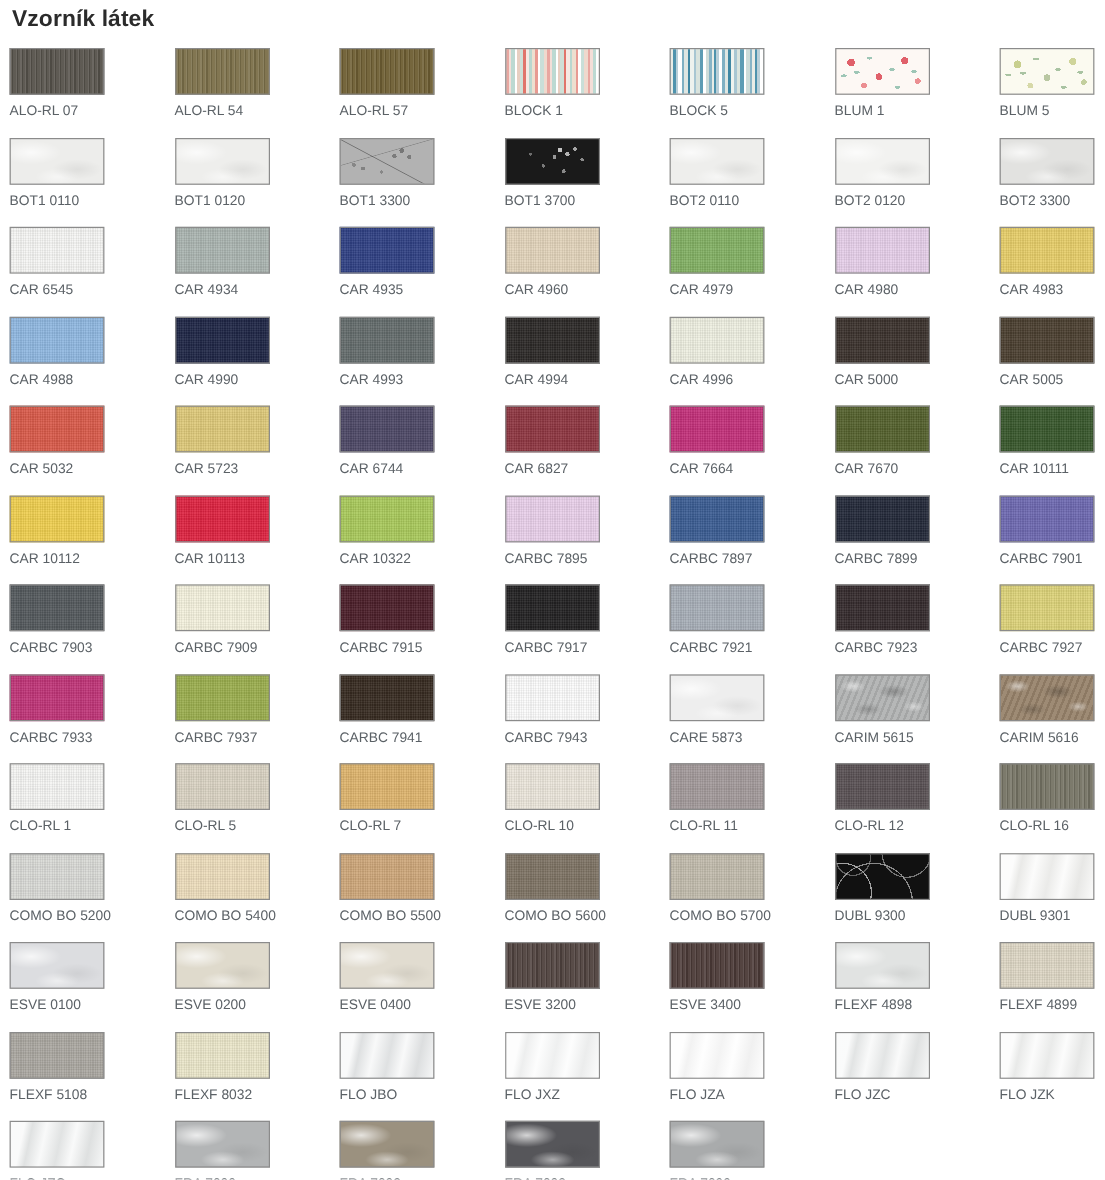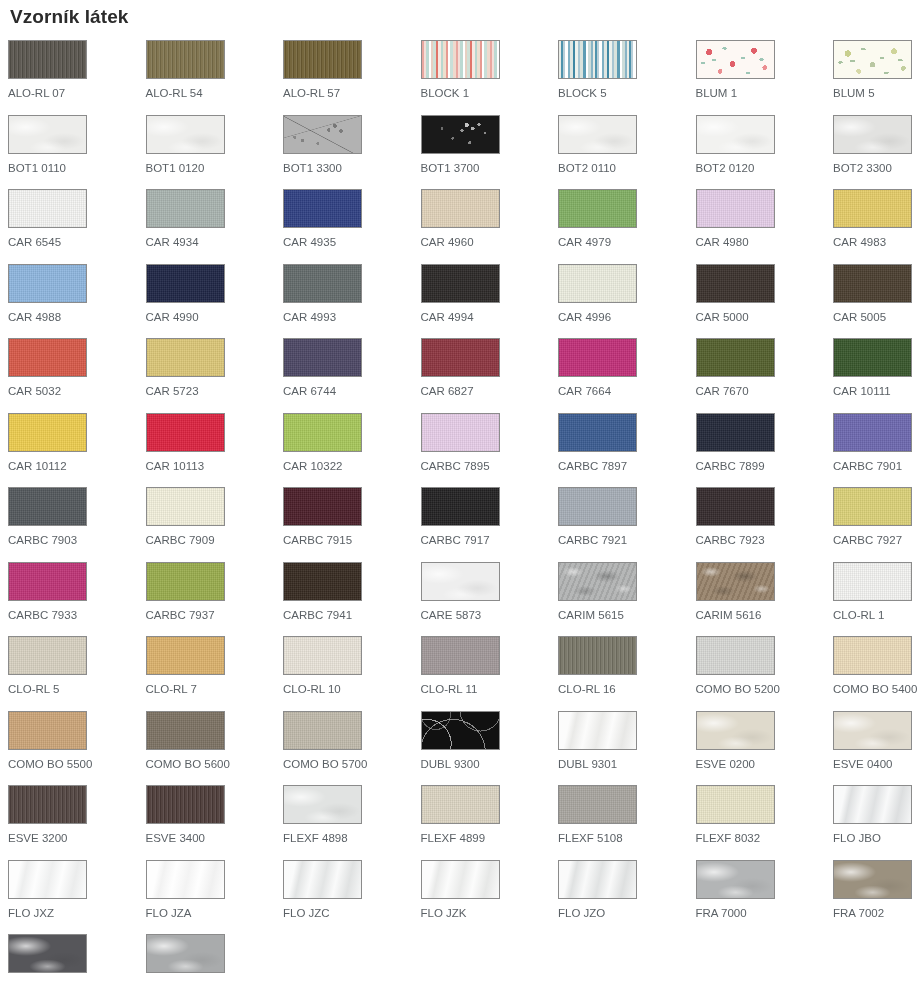--- a/index.html
+++ b/index.html
@@ -378,20 +378,24 @@
       </div>
       <div class="swatch-cell">
         <div class="swatch-chip tex-linen" style="background-color: rgb(154, 173, 77);"></div>
         <div class="swatch-label">CARBC 7937</div>
       </div>
       <div class="swatch-cell">
         <div class="swatch-chip tex-linen" style="background-color: rgb(54, 42, 32);"></div>
         <div class="swatch-label">CARBC 7941</div>
       </div>
       <div class="swatch-cell">
+        <div class="swatch-chip tex-linen" style="background-color: rgb(251, 251, 251);"></div>
+        <div class="swatch-label">CARBC 7943</div>
+      </div>
+      <div class="swatch-cell">
         <div class="swatch-chip tex-cloud" style="background-color: rgb(238, 238, 238);"></div>
         <div class="swatch-label">CARE 5873</div>
       </div>
       <div class="swatch-cell">
         <div class="swatch-chip tex-marble" style="background-color: rgb(176, 178, 178);"></div>
         <div class="swatch-label">CARIM 5615</div>
       </div>
       <div class="swatch-cell">
         <div class="swatch-chip tex-marble" style="background-color: rgb(151, 130, 106);"></div>
         <div class="swatch-label">CARIM 5616</div>
@@ -410,20 +414,24 @@
       </div>
       <div class="swatch-cell">
         <div class="swatch-chip tex-linen" style="background-color: rgb(234, 229, 218);"></div>
         <div class="swatch-label">CLO-RL 10</div>
       </div>
       <div class="swatch-cell">
         <div class="swatch-chip tex-linen" style="background-color: rgb(162, 153, 154);"></div>
         <div class="swatch-label">CLO-RL 11</div>
       </div>
       <div class="swatch-cell">
+        <div class="swatch-chip tex-linen" style="background-color: rgb(88, 80, 83);"></div>
+        <div class="swatch-label">CLO-RL 12</div>
+      </div>
+      <div class="swatch-cell">
         <div class="swatch-chip tex-wood" style="background-color: rgb(117, 115, 100);"></div>
         <div class="swatch-label">CLO-RL 16</div>
       </div>
       <div class="swatch-cell">
         <div class="swatch-chip tex-linen" style="background-color: rgb(216, 217, 213);"></div>
         <div class="swatch-label">COMO BO 5200</div>
       </div>
       <div class="swatch-cell">
         <div class="swatch-chip tex-linen" style="background-color: rgb(236, 220, 187);"></div>
         <div class="swatch-label">COMO BO 5400</div>
@@ -440,20 +448,24 @@
         <div class="swatch-chip tex-linen" style="background-color: rgb(193, 187, 172);"></div>
         <div class="swatch-label">COMO BO 5700</div>
       </div>
       <div class="swatch-cell">
         <div class="swatch-chip tex-arcs" style="background-color: rgb(17, 17, 17);"></div>
         <div class="swatch-label">DUBL 9300</div>
       </div>
       <div class="swatch-cell">
         <div class="swatch-chip tex-silk" style="background-color: rgb(244, 244, 242);"></div>
         <div class="swatch-label">DUBL 9301</div>
+      </div>
+      <div class="swatch-cell">
+        <div class="swatch-chip tex-cloud" style="background-color: rgb(220, 221, 224);"></div>
+        <div class="swatch-label">ESVE 0100</div>
       </div>
       <div class="swatch-cell">
         <div class="swatch-chip tex-cloud" style="background-color: rgb(223, 218, 204);"></div>
         <div class="swatch-label">ESVE 0200</div>
       </div>
       <div class="swatch-cell">
         <div class="swatch-chip tex-cloud" style="background-color: rgb(225, 220, 208);"></div>
         <div class="swatch-label">ESVE 0400</div>
       </div>
       <div class="swatch-cell">

